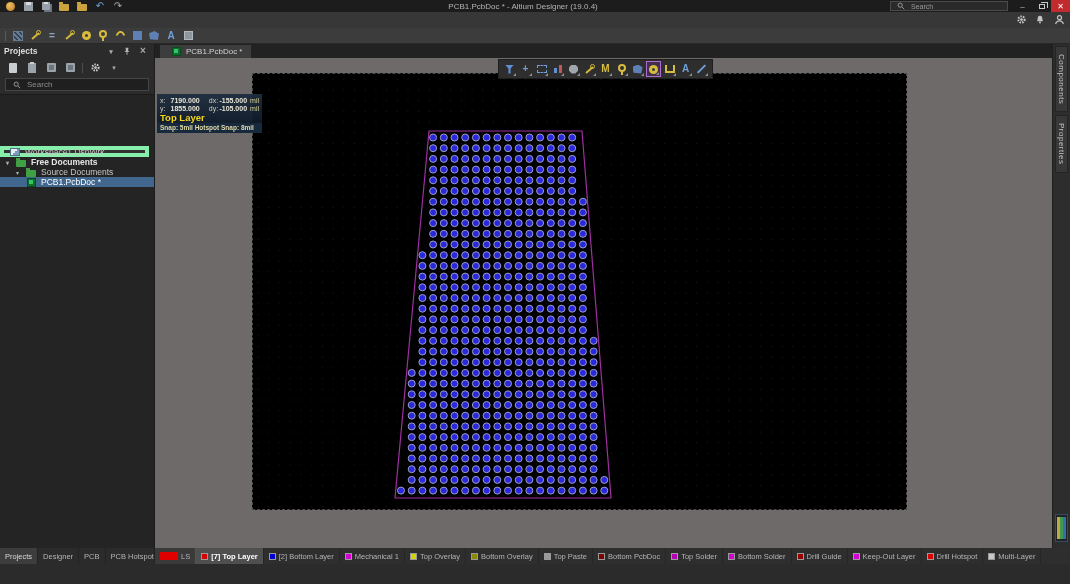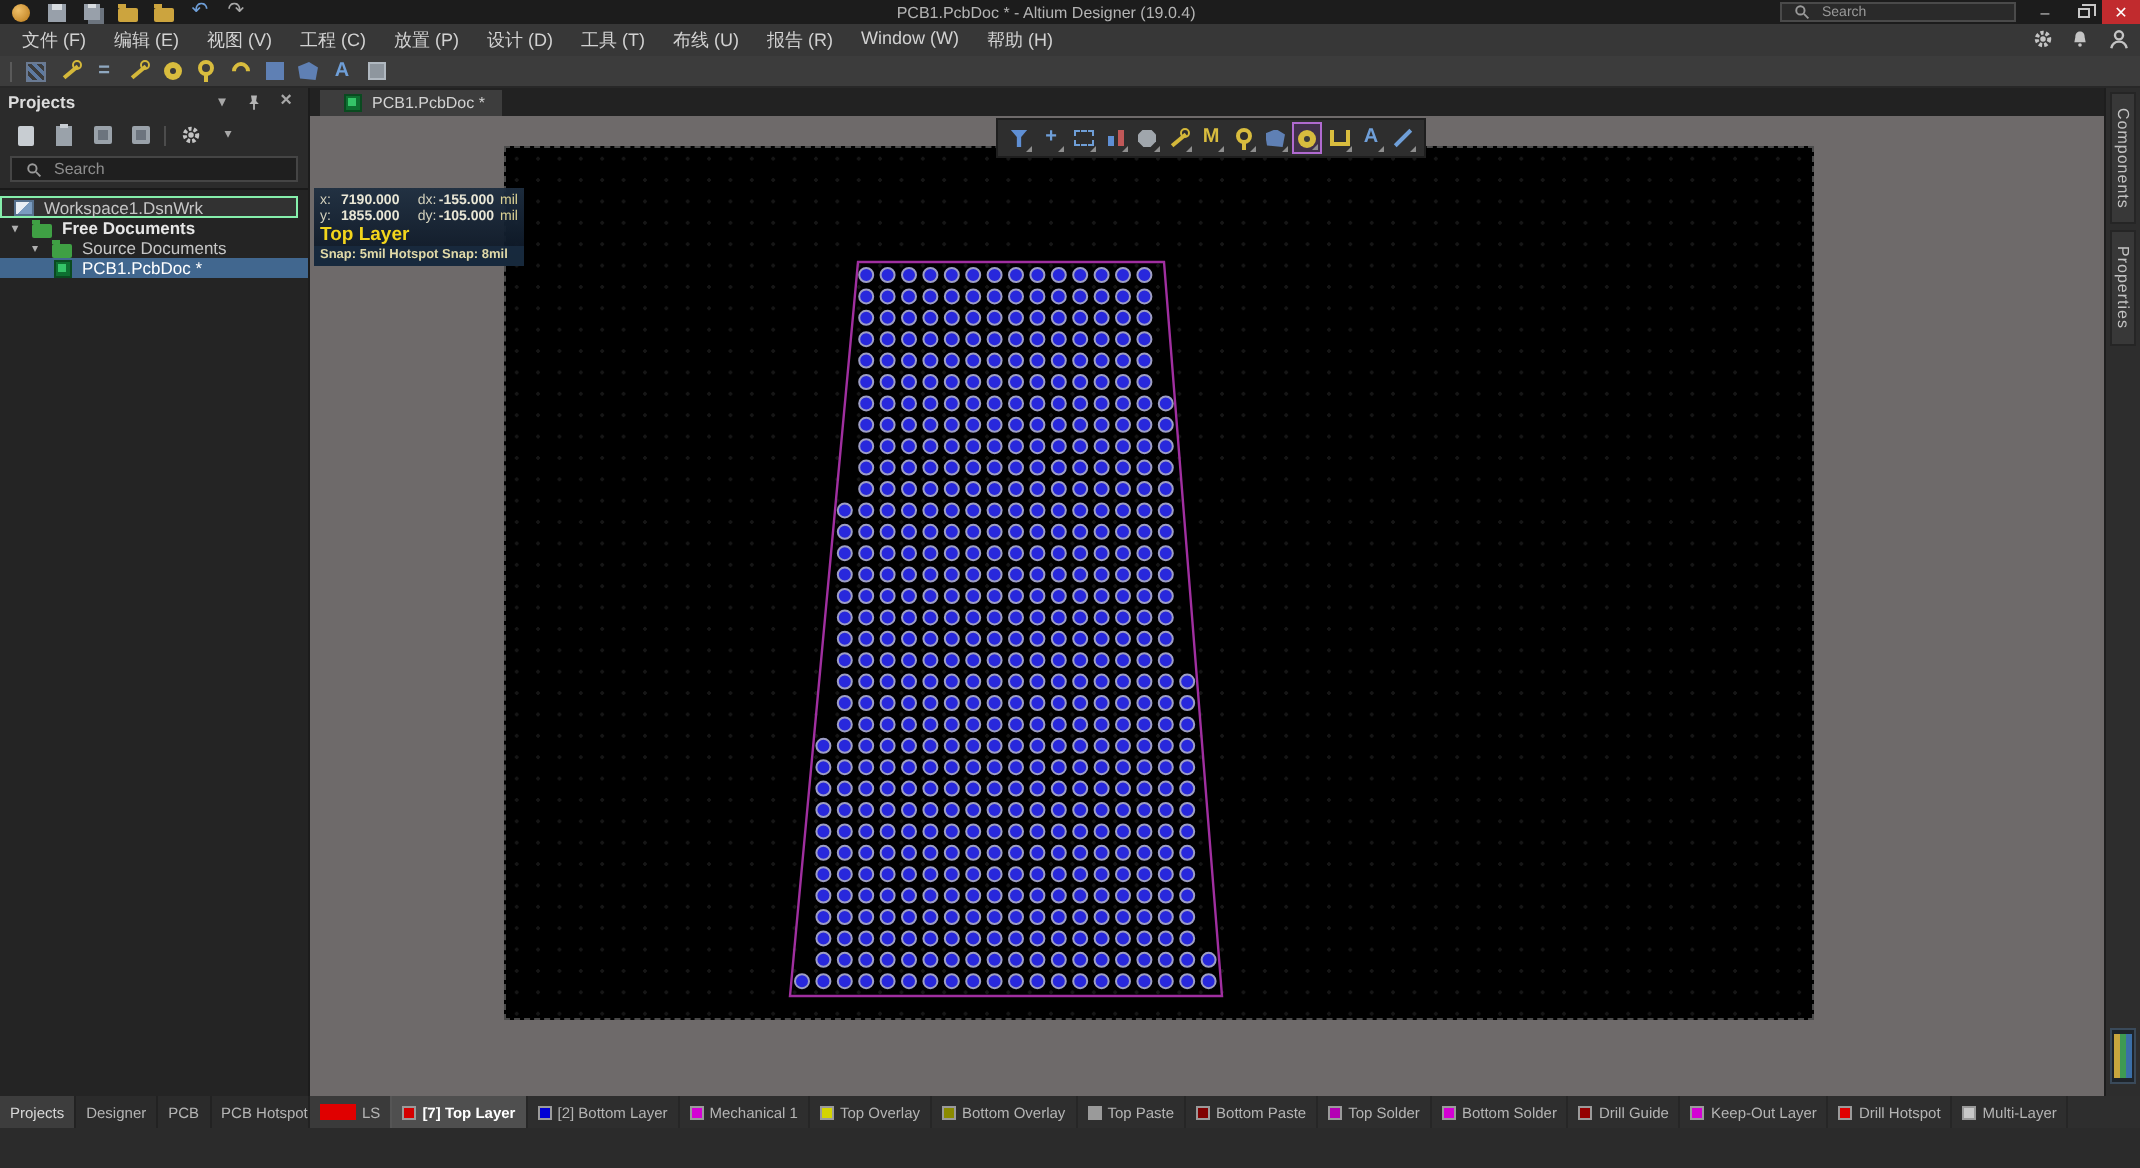--- a/index.html
+++ b/index.html
@@ -40,21 +40,21 @@
   .left-panel{width:155px;background:#2b2b2b;border-right:1px solid #1c1c1c;display:flex;flex-direction:column;}
   .panel-header{height:14px;display:flex;align-items:center;padding:0 4px;font-size:8.5px;font-weight:bold;color:#dcdcdc;}
   .panel-header .sp{flex:1;}
   .panel-header .hbtn{width:11px;display:flex;justify-content:center;align-items:center;}
   .panel-toolbar{height:19px;display:flex;align-items:center;gap:5px;padding:0 6px;}
   .ptb-sep{width:1px;height:10px;background:#4c4c4c;}
   .panel-search{margin:1px 5px 3px 5px;height:13px;background:#1f1f1f;border:1px solid #454545;
                 display:flex;align-items:center;gap:3px;padding:0 4px;font-size:8px;color:#8e8e8e;}
   .tree{flex:1;background:#242424;border-top:1px solid #1a1a1a;padding-top:3px;font-size:8.5px;color:#c6c6c6;}
   .tree-row{height:10px;display:flex;align-items:center;gap:3px;white-space:nowrap;}
-  .tree-row.boxed{border:1px solid #86efac;background:#323232;margin-right:5px;height:11px;}
+  .tree-row.boxed{border:4px solid #86efac;background:#323232;margin-right:5px;height:11px;margin-top:48px;}
   .tree-row.bold{font-weight:bold;color:#e6e6e6;}
   .tree-row.selected{background:#41678f;color:#fff;}
   .expander{font-size:6px;color:#b0b0b0;width:7px;text-align:center;}
 
   
   .editor{flex:1;position:relative;background:#6e6a6a;overflow:hidden;}
   .doctabbar{position:absolute;top:0;left:0;right:0;height:14px;background:#222222;display:flex;align-items:flex-end;}
   .doctab{margin-left:5px;height:13px;background:#3d3d3d;color:#d2d2d2;font-size:8px;
           display:flex;align-items:center;gap:3px;padding:0 9px;}
   .canvas{position:absolute;top:14px;left:0;right:0;bottom:0;background:#6e6a6a;overflow:hidden;}
@@ -196,33 +196,20 @@
     <div class="winbtns">
       <div class="winbtn">–</div>
       <div class="winbtn">
           <span class="restore-glyph"></span>
         </div>
       <div class="winbtn close">✕</div>
     </div>
   </div>
 
   <div class="menubar">
-    <div id="menu-items" style="display:flex;">
-        <div class="menu-item">文件 (F)</div>
-        <div class="menu-item">编辑 (E)</div>
-        <div class="menu-item">视图 (V)</div>
-        <div class="menu-item">工程 (C)</div>
-        <div class="menu-item">放置 (P)</div>
-        <div class="menu-item">设计 (D)</div>
-        <div class="menu-item">工具 (T)</div>
-        <div class="menu-item">布线 (U)</div>
-        <div class="menu-item">报告 (R)</div>
-        <div class="menu-item">Window (W)</div>
-        <div class="menu-item">帮助 (H)</div>
-      </div>
     <div class="menu-right" id="menu-right">
         <span class="icon">
           <svg width="11" height="11" viewBox="0 0 12 12">
             <circle cx="6" cy="6" r="3.4" fill="none" stroke="#c4c4c4" stroke-width="2.2" stroke-dasharray="1.7 1.15"></circle>
             <circle cx="6" cy="6" r="1.5" fill="#c4c4c4"></circle>
           </svg>
         </span>
         <span class="icon">
           <svg width="10" height="11" viewBox="0 0 12 12">
             <path d="M6 1.5 C4 1.5 3.2 3 3.2 5 L2.6 8 L9.4 8 L8.8 5 C8.8 3 8 1.5 6 1.5 Z" fill="#c4c4c4"></path>
@@ -1065,21 +1052,21 @@
         <div class="ltab">
           <span class="sw" style="background: rgb(138, 138, 0);"></span>
           <span>Bottom Overlay</span>
         </div>
         <div class="ltab">
           <span class="sw" style="background: rgb(154, 154, 154);"></span>
           <span>Top Paste</span>
         </div>
         <div class="ltab">
           <span class="sw" style="background: rgb(128, 0, 0);"></span>
-          <span>Bottom Paste</span>
+          <span>Bottom PcbDoc</span>
         </div>
         <div class="ltab">
           <span class="sw" style="background: rgb(180, 0, 180);"></span>
           <span>Top Solder</span>
         </div>
         <div class="ltab">
           <span class="sw" style="background: rgb(212, 0, 212);"></span>
           <span>Bottom Solder</span>
         </div>
         <div class="ltab">

